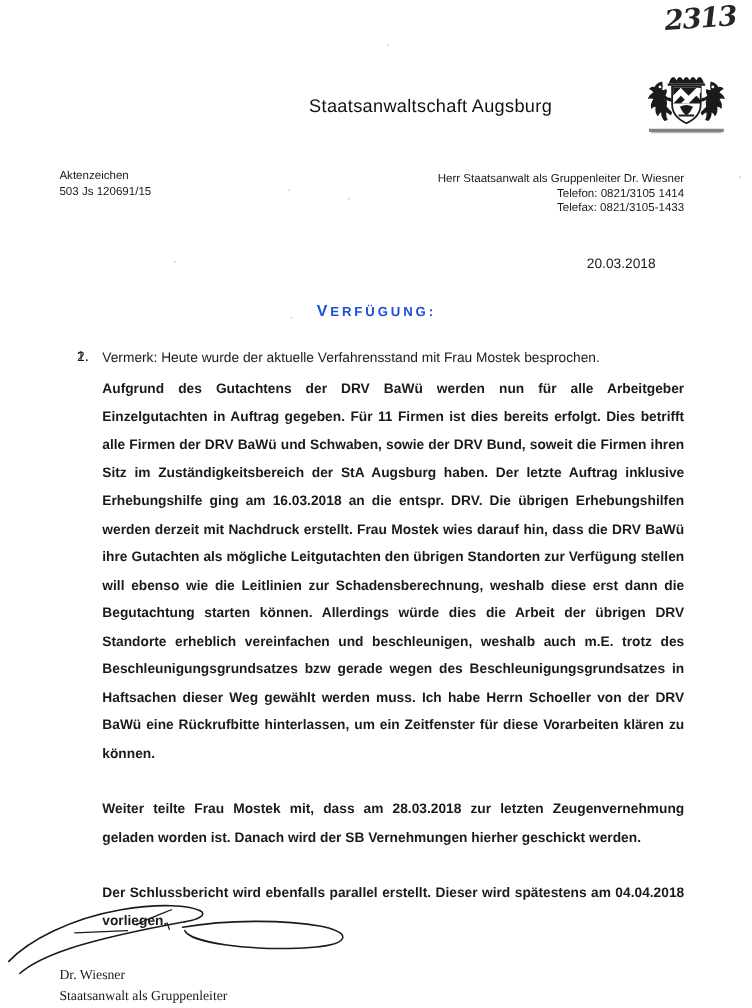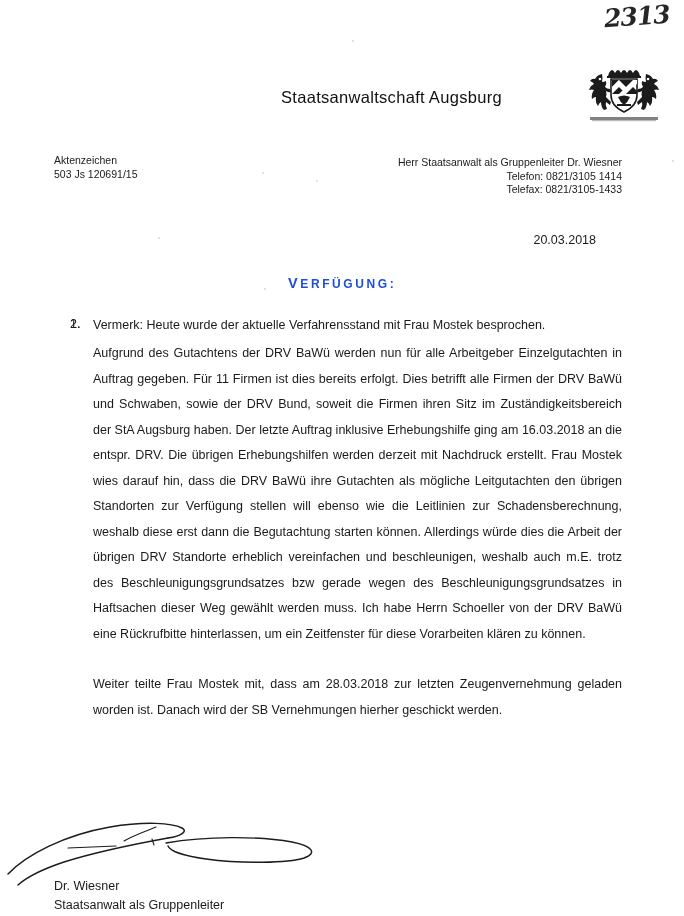--- a/index.html
+++ b/index.html
@@ -126,36 +126,38 @@
     font-size: 12.5px;
     line-height: 19px;
   }
   .para {
     margin: 0;
     padding: 0;
     font-size: 12.5px;
     line-height: 25.5px;
     text-align: justify;
     text-justify: inter-word;
+    font-weight: bold;
   }
   .para.first { margin-top: 3px; }
   .block-para {
     position: relative;
     margin-left: 93px;
     margin-right: 62px;
   }
   .gap-para { margin-top: 25px; }
 
   
   .signature-area {
     position: absolute;
     left: 0;
     top: 833px;
     width: 559px;
     height: 83px;
+    font-family: Liberation Serif, serif;
   }
   .sig-ink {
     position: absolute;
     left: 6px;
     top: -14px;
     width: 360px;
     height: 72px;
   }
   .sig-name {
     position: absolute;
@@ -247,20 +249,21 @@
       <span class="num">1.</span>
     </li>
     <li>
       <span class="num">2.</span>
       <span class="item-lead">Vermerk: Heute wurde der aktuelle Verfahrensstand mit Frau Mostek besprochen.</span>
     </li>
   </ol>
 
   <p class="para block-para first">Aufgrund des Gutachtens der DRV BaWü werden nun für alle Arbeitgeber Einzelgutachten in Auftrag gegeben. Für 11 Firmen ist dies bereits erfolgt. Dies betrifft alle Firmen der DRV BaWü und Schwaben, sowie der DRV Bund, soweit die Firmen ihren Sitz im Zuständigkeitsbereich der StA Augsburg haben. Der letzte Auftrag inklusive Erhebungshilfe ging am 16.03.2018 an die entspr. DRV. Die übrigen Erhebungshilfen werden derzeit mit Nachdruck erstellt. Frau Mostek wies darauf hin, dass die DRV BaWü ihre Gutachten als mögliche Leitgutachten den übrigen Standorten zur Verfügung stellen will ebenso wie die Leitlinien zur Schadensberechnung, weshalb diese erst dann die Begutachtung starten können. Allerdings würde dies die Arbeit der übrigen DRV Standorte erheblich vereinfachen und beschleunigen, weshalb auch m.E. trotz des Beschleunigungsgrundsatzes bzw gerade wegen des Beschleunigungsgrundsatzes in Haftsachen dieser Weg gewählt werden muss. Ich habe Herrn Schoeller von der DRV BaWü eine Rückrufbitte hinterlassen, um ein Zeitfenster für diese Vorarbeiten klären zu können.</p>
   <p class="para block-para gap-para">Weiter teilte Frau Mostek mit, dass am 28.03.2018 zur letzten Zeugenvernehmung geladen worden ist. Danach wird der SB Vernehmungen hierher geschickt werden.</p>
+  <p class="para block-para gap-para">Der Schlussbericht wird ebenfalls parallel erstellt. Dieser wird spätestens am 04.04.2018 vorliegen.</p>
 </div>
 
 <div class="signature-area">
   <div class="sig-ink">
     <svg viewBox="0 0 360 72" width="360" height="72" aria-hidden="true">
       <g fill="none" stroke="#1b1b1b" stroke-linecap="round">
         <path d="M2 55 C 20 36, 58 16, 104 8 C 140 2, 166 4, 176 9 C 182 12, 176 17, 162 19" stroke-width="1.5"></path>
         <path d="M162 19 C 140 23, 96 31, 58 43 C 40 49, 22 57, 12 66" stroke-width="1.5"></path>
         <path d="M160 24 C 200 17, 252 17, 286 23 C 306 27, 312 34, 298 39 C 282 44, 236 45, 200 40 C 178 37, 164 32, 162 27" stroke-width="1.4"></path>
         <path d="M62 29 L 110 27" stroke-width="1.2"></path>

